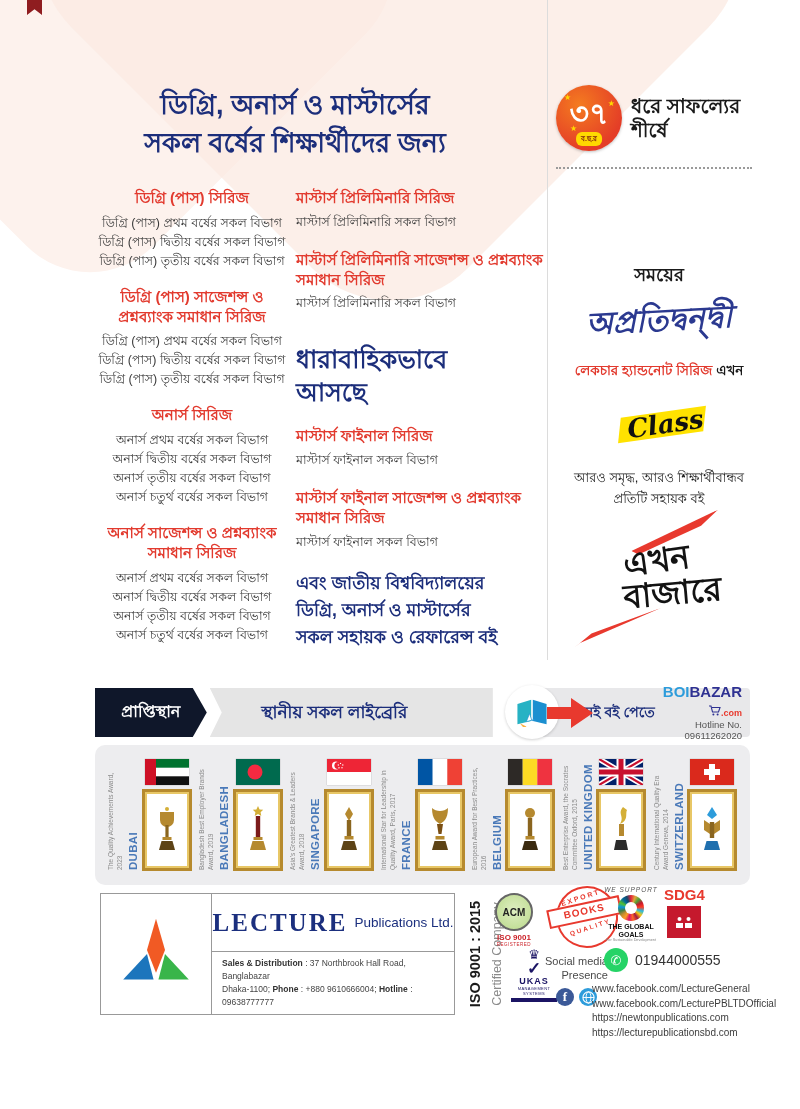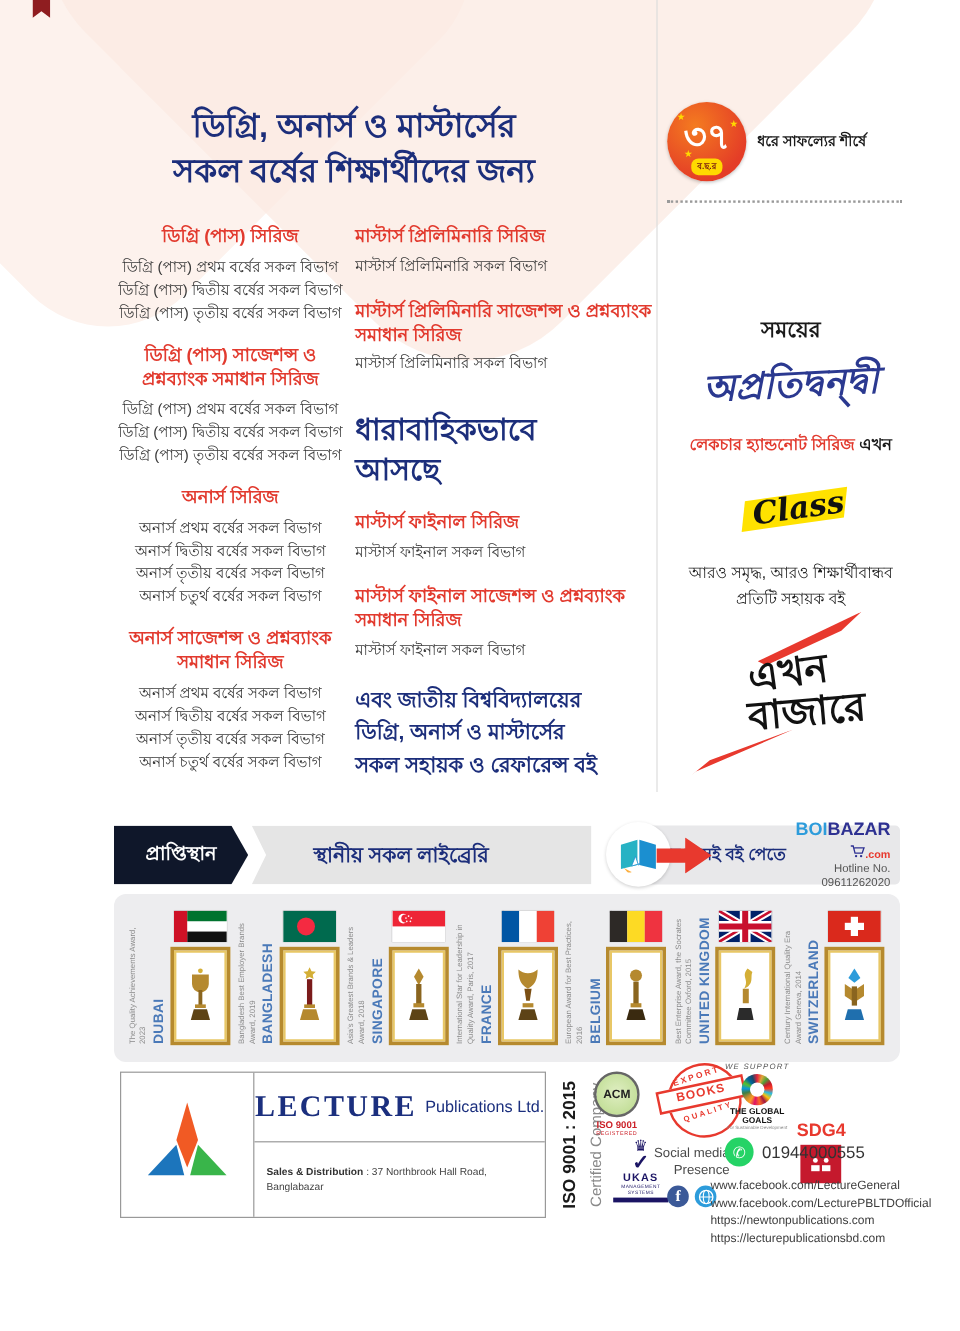--- a/index.html
+++ b/index.html
@@ -30,21 +30,21 @@
   .col-right{position:absolute;left:556px;top:85px;width:206px;text-align:center;}
   .badge{display:flex;align-items:center;gap:9px;text-align:left;}
   .badge-circle{position:relative;flex:0 0 auto;width:66px;height:66px;border-radius:50%;
     background:radial-gradient(circle at 35% 30%,#f47b20,#e43d27 72%);
     display:flex;align-items:center;justify-content:center;box-shadow:0 1px 3px rgba(0,0,0,.25);}
   .badge-num{color:#fff;font-size:30px;font-weight:800;margin-top:-6px;}
   .badge-unit{position:absolute;bottom:5px;left:50%;transform:translateX(-50%);
     background:#ffd900;color:#7a1c10;font-size:7px;font-weight:700;padding:1px 5px;border-radius:6px;white-space:nowrap;}
   .star{position:absolute;color:#ffd900;font-size:8px;}
   .s1{left:8px;top:8px;} .s2{right:7px;top:14px;} .s3{left:14px;bottom:18px;}
-  .badge-tagline{font-size:12px;font-weight:700;color:#1a1a1a;line-height:1.22;}
+  .badge-tagline{font-size:20px;font-weight:700;color:#1a1a1a;line-height:1.22;}
   .dotted{border-top:2px dotted #9a9a9a;width:196px;margin:16px 0 0 0;}
   .time{margin-top:92px;font-size:18px;font-weight:700;color:#1a1a1a;}
   .unrivalled{margin-top:4px;font-family:"DejaVu Serif",serif;font-style:italic;font-weight:700;
     font-size:31px;color:#2b3990;transform:rotate(-3deg);}
   .series-line{margin-top:12px;font-size:13.5px;font-weight:700;}
   .series-line .r{color:#e23a2e;} .series-line .k{color:#1a1a1a;}
   .class-logo{margin-top:14px;display:flex;align-items:center;justify-content:center;height:54px;}
   .class-script-wrap{position:relative;z-index:2;margin-right:-12px;}
   .class-hl{position:absolute;left:-8px;top:3px;width:86px;height:25px;background:#ffe200;
     transform:rotate(-8deg) skewX(-14deg);}
@@ -137,21 +137,21 @@
   .fb{background:#3b5998;color:#fff;font-family:"Liberation Serif",serif;font-weight:700;font-size:13px;}
   .globe{background:#2d9cdb;}
   .gg{position:absolute;left:602px;top:886px;width:58px;text-align:center;}
   .gg-sup{font-size:6.5px;font-style:italic;color:#555;letter-spacing:1px;}
   .gg-ring{width:26px;height:26px;border-radius:50%;margin:2px auto;position:relative;
     background:conic-gradient(#e5243b,#dda63a,#4c9f38,#c5192d,#ff3a21,#26bde2,#fcc30b,#a21942,#fd6925,#dd1367,#fd9d24,#bf8b2e,#3f7e44,#0a97d9,#56c02b,#00689d,#19486a,#e5243b);}
   .gg-ring::after{content:"";position:absolute;inset:7px;background:#fff;border-radius:50%;}
   .gg-name{font-size:7px;font-weight:800;color:#111;line-height:1.1;}
   .gg-sub{font-size:3.8px;color:#888;}
   .sdg{position:absolute;left:664px;top:886px;width:40px;text-align:center;}
-  .sdg-t{font-size:15px;font-weight:800;color:#e8392e;margin-top:48px;}
+  .sdg-t{font-size:15px;font-weight:800;color:#e8392e;}
   .sdg-sq{width:34px;height:32px;background:#c5192d;margin:3px auto 0;display:flex;align-items:center;justify-content:center;}
   .wa-row{position:absolute;left:604px;top:948px;display:flex;align-items:center;gap:7px;}
   .wa{width:24px;height:24px;border-radius:50%;background:#25d366;color:#fff;font-size:13px;
     display:flex;align-items:center;justify-content:center;}
   .wa-num{font-size:14px;color:#333;}
   .links{position:absolute;left:592px;top:982px;width:170px;font-size:10px;color:#3d3d3d;line-height:1.45;white-space:nowrap;}
 </style>
 </head>
 <body>
 
@@ -484,20 +484,21 @@
         <path d="M53 76 L61 45 L90 76 Z" fill="#39b54a"></path>
       </svg>
     </div>
     <div class="pub-right">
       <div class="pub-name">
         <span class="pub-lecture">LECTURE</span>
         <span class="pub-suffix">Publications Ltd.</span>
       </div>
       <div class="pub-addr">
         <div><b>Sales &amp; Distribution</b><span> : 37 Northbrook Hall Road, Banglabazar</span></div>
+        <div><span>Dhaka-1100; </span><b>Phone</b><span> : +880 9610666004; </span><b>Hotline</b><span> : 09638777777</span></div>
       </div>
     </div>
   </div>
 
   <div class="vwrap iso-v">
       <span>ISO 9001 : 2015</span>
     </div>
   <div class="vwrap cert-v">
       <span>Certified Company</span>
     </div>

